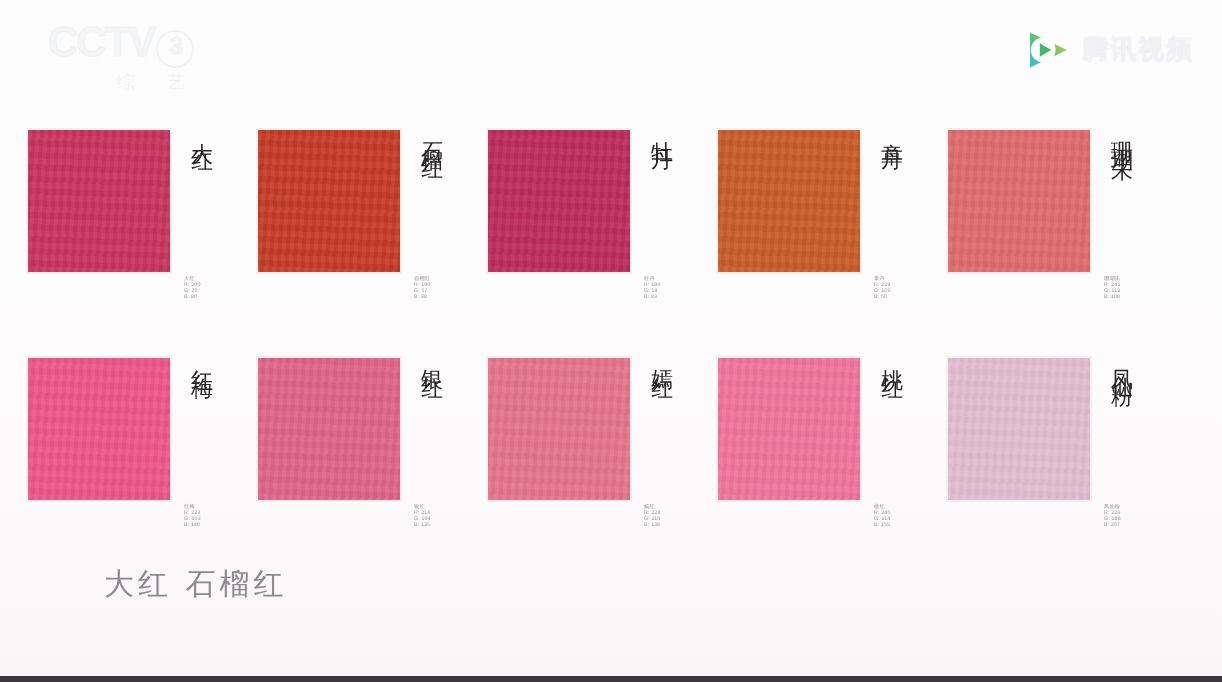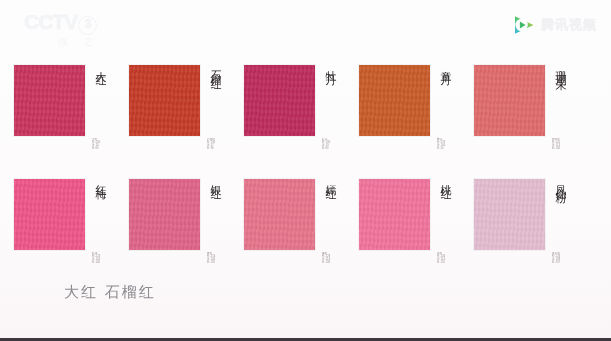--- a/index.html
+++ b/index.html
@@ -61,21 +61,21 @@
     position:absolute;left:78px;bottom:6px;
     font-size:2.6px;line-height:3.1px;color:#9a8f92;
     letter-spacing:.1px;white-space:nowrap;
   }
   .rgb span{display:block;}
 
   
   #caption{
     position:absolute;left:52px;top:283px;
     font-family:"DejaVu Serif","Liberation Serif",serif;
-    font-size:15px;color:#8d8b90;letter-spacing:2px;margin-left:12px;
+    font-size:15px;color:#8d8b90;letter-spacing:2px;
   }
   #bottom-bar{position:absolute;left:0;bottom:0;width:611px;height:3px;background:#231d22;opacity:.88;}
 </style>
 </head>
 <body>
 
 <div id="stage">
 
   <div id="cctv-logo">
     <div class="cctv-word"><span>CCTV</span><span class="cctv-num">3</span></div>

